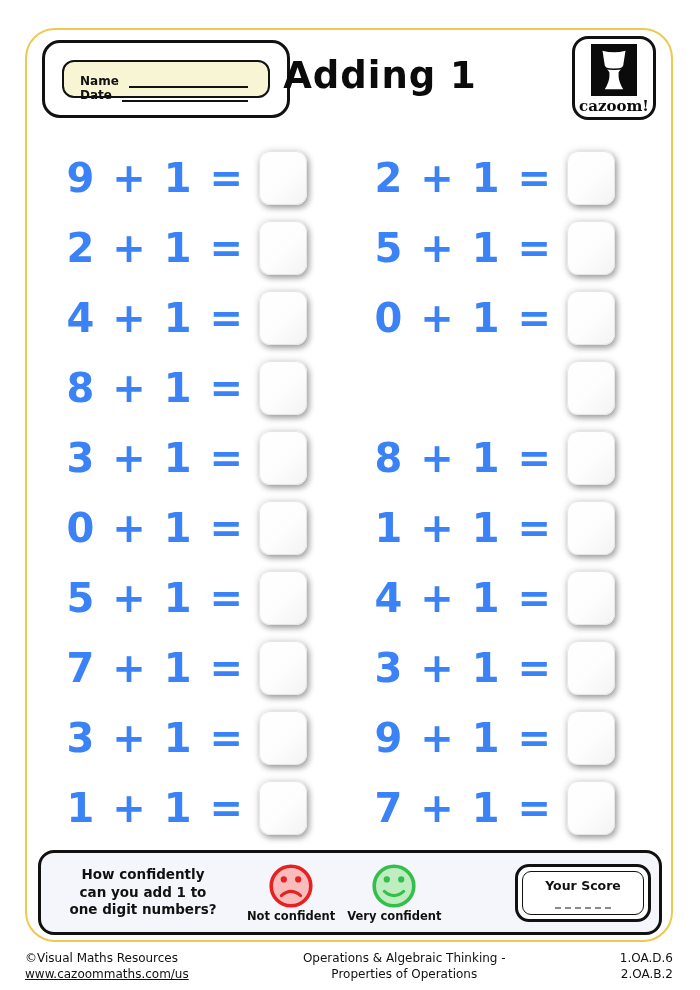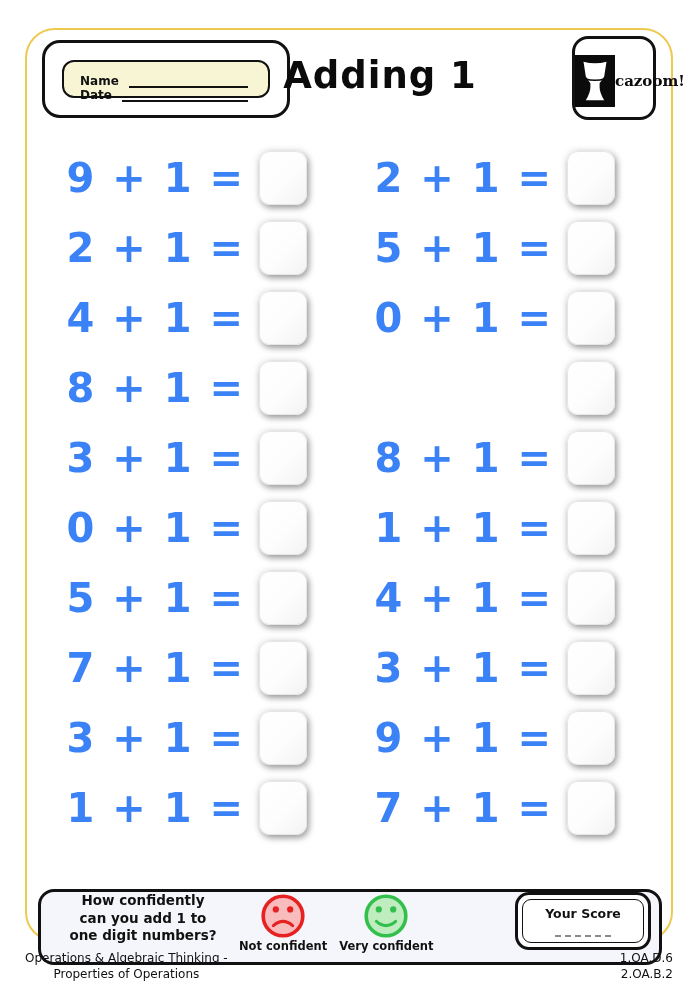--- a/index.html
+++ b/index.html
@@ -20,46 +20,46 @@
   .nd-row { display:flex; align-items:flex-end; }
   .nd-label { font-size:12px; font-weight:bold; color:#111; }
   .nd-line { flex:1; border-bottom:2px solid #111; margin-left:10px; margin-right:6px; height:14px; }
 
   .title { position:absolute; left:60px; right:0; top:54px; text-align:center;
     font-size:37px; font-weight:bold; color:#0b0b0b; letter-spacing:1px; }
 
   
   .logo { position:absolute; left:572px; top:36px; width:84px; height:84px;
     border:3px solid #111; border-radius:16px; background:#fff;
-    display:flex; flex-direction:row; align-items:center; padding-top:5px; }
+    display:flex; flex-direction:column; align-items:center; padding-top:5px; }
   .logo-drum-box { width:46px; height:52px; background:#0b0b0b; display:flex;
     align-items:center; justify-content:center; }
   .logo-word { font-family:"DejaVu Serif","Liberation Serif",serif; font-weight:bold;
     font-size:15px; color:#0b0b0b; margin-top:1px; }
 
   
   .problems { position:absolute; left:25px; top:143px; width:648px; display:flex; }
   .pcol { width:324px; display:flex; flex-direction:column; }
   .prow { height:70px; display:flex; align-items:center; justify-content:flex-end; }
   .pcol.left  .prow { padding-right:42px; }
   .pcol.right .prow { padding-right:58px; }
   .eq { font-size:40px; font-weight:bold; color:#3b82f6; margin-right:14px;
     letter-spacing:2px; white-space:nowrap; }
   .abox { width:48px; height:54px; border-radius:11px;
     background:linear-gradient(135deg,#ffffff 0%,#fdfdfd 55%,#f3f3f3 100%);
     border:1px solid #e6e6e6;
     box-shadow:2px 3px 6px rgba(0,0,0,0.35), 0 0 8px rgba(0,0,0,0.12); }
 
   
-  .conf-bar { position:absolute; left:38px; top:889px; width:624px; height:76px;
+  .conf-bar { position:absolute; left:38px; top:850px; width:624px; height:85px;
     border:3px solid #111; border-radius:16px; background:#F5F6FB;
-    display:flex; }
+    display:flex; align-items:center; }
   .conf-prompt { width:176px; margin-left:14px; text-align:center;
     font-size:13.5px; font-weight:bold; color:#111; line-height:1.3; }
-  .faces { display:flex; margin-left:2px; }
+  .faces { display:flex; margin-left:10px; }
   .face-group { display:flex; flex-direction:column; align-items:center; margin:0 6px; }
   .face-label { font-size:11.5px; font-weight:bold; color:#111; margin-top:-1px; white-space:nowrap; }
   .score-outer { margin-left:auto; margin-right:8px; width:136px; height:58px;
     border:3px solid #111; border-radius:14px; background:#fff; padding:4px; }
   .score-inner { width:100%; height:100%; border:1.5px solid #111; border-radius:9px;
     display:flex; flex-direction:column; align-items:center; padding-top:6px; }
   .score-label { font-size:12.5px; font-weight:bold; color:#111; }
   .score-line { width:56px; border-bottom:2px dashed #8a8a8a; height:16px; }
 
   
@@ -215,20 +215,24 @@
     </div>
     <div class="score-outer">
       <div class="score-inner">
         <div class="score-label">Your Score</div>
         <div class="score-line"></div>
       </div>
     </div>
   </div>
 
   <div class="footer">
+    <div class="foot-left">
+      <div>©Visual Maths Resources</div>
+      <div class="foot-link">www.cazoommaths.com/us</div>
+    </div>
     <div class="foot-center">
       <div>Operations &amp; Algebraic Thinking -</div>
       <div>Properties of Operations</div>
     </div>
     <div class="foot-right">
       <div>1.OA.D.6</div>
       <div>2.OA.B.2</div>
     </div>
   </div>
 </div>

